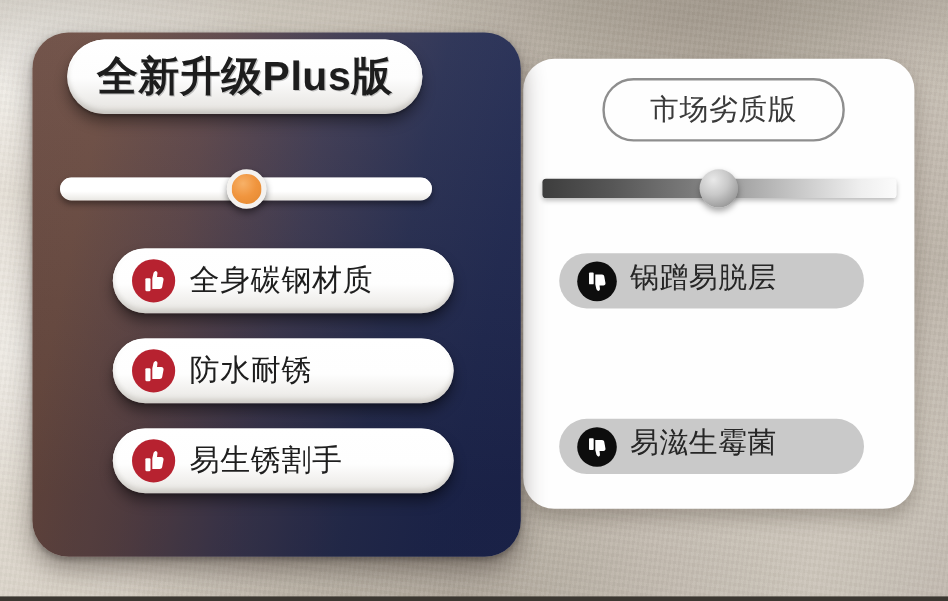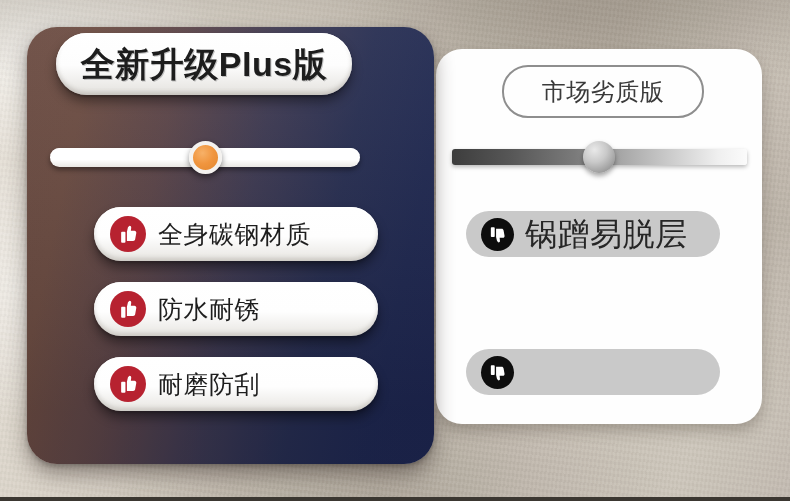--- a/index.html
+++ b/index.html
@@ -291,26 +291,27 @@
     margin-right: 11px;
     border-radius: 50%;
     background: #0d0d0d;
     display: flex;
     align-items: center;
     justify-content: center;
   }
   .icon-down svg { width: 19px; height: 19px; display: block; }
 
   .feat-right .label {
-    font-size: 32px;
+    font-size: 24px;
     font-weight: 500;
     color: #262626;
     letter-spacing: .5px;
     line-height: 1;
     white-space: nowrap;
+    font-family: Liberation Mono, monospace;
   }
 </style>
 </head>
 <body>
 
 <div id="stage">
 
   <div class="bg-base"></div>
   <div class="bg-tex1"></div>
   <div class="bg-tex2"></div>
@@ -360,37 +361,38 @@
     <span class="label">全身碳钢材质</span>
   </div>
 
   <div class="feat-left i2">
     <span class="icon-up">
       <svg viewBox="0 0 24 24" aria-hidden="true">
         <path fill="#ffffff" d="M13.2 2.0c1.25 0 2.05 1.0 1.92 2.2l-.45 3.6h4.06c1.42 0 2.45 1.2 2.18 2.6l-1.3 7.0c-.2 1.1-1.15 1.9-2.27 1.9H10.2V8.9l1.2-5.1c.2-.55.86-.9 1.8-1.8z"></path>
         <rect fill="#ffffff" x="3.6" y="8.9" width="4.9" height="12.4" rx="1.0"></rect>
       </svg>
     </span>
-    <span class="label">耐磨防刮</span>
+    <span class="label">易生锈割手</span>
   </div>
 
   <div class="feat-right i0">
     <span class="icon-down">
       <svg viewBox="0 0 24 24" aria-hidden="true">
         <path fill="#ffffff" d="M13.2 22.0c1.25 0 2.05-1.0 1.92-2.2l-.45-3.6h4.06c1.42 0 2.45-1.2 2.18-2.6l-1.3-7.0c-.2-1.1-1.15-1.9-2.27-1.9H10.2v10.4l1.2 5.1c.2.55.86.9 1.8 1.8z"></path>
         <rect fill="#ffffff" x="3.6" y="2.7" width="4.9" height="12.4" rx="1.0"></rect>
       </svg>
     </span>
     <span class="label">锅蹭易脱层</span>
   </div>
 
 
   <div class="feat-right i2">
     <span class="icon-down">
       <svg viewBox="0 0 24 24" aria-hidden="true">
         <path fill="#ffffff" d="M13.2 22.0c1.25 0 2.05-1.0 1.92-2.2l-.45-3.6h4.06c1.42 0 2.45-1.2 2.18-2.6l-1.3-7.0c-.2-1.1-1.15-1.9-2.27-1.9H10.2v10.4l1.2 5.1c.2.55.86.9 1.8 1.8z"></path>
         <rect fill="#ffffff" x="3.6" y="2.7" width="4.9" height="12.4" rx="1.0"></rect>
       </svg>
     </span>
+    <span class="label">易滋生霉菌</span>
   </div>
 
   <div class="bg-strip-bottom"></div>
 </div>
 
 </body></html>

